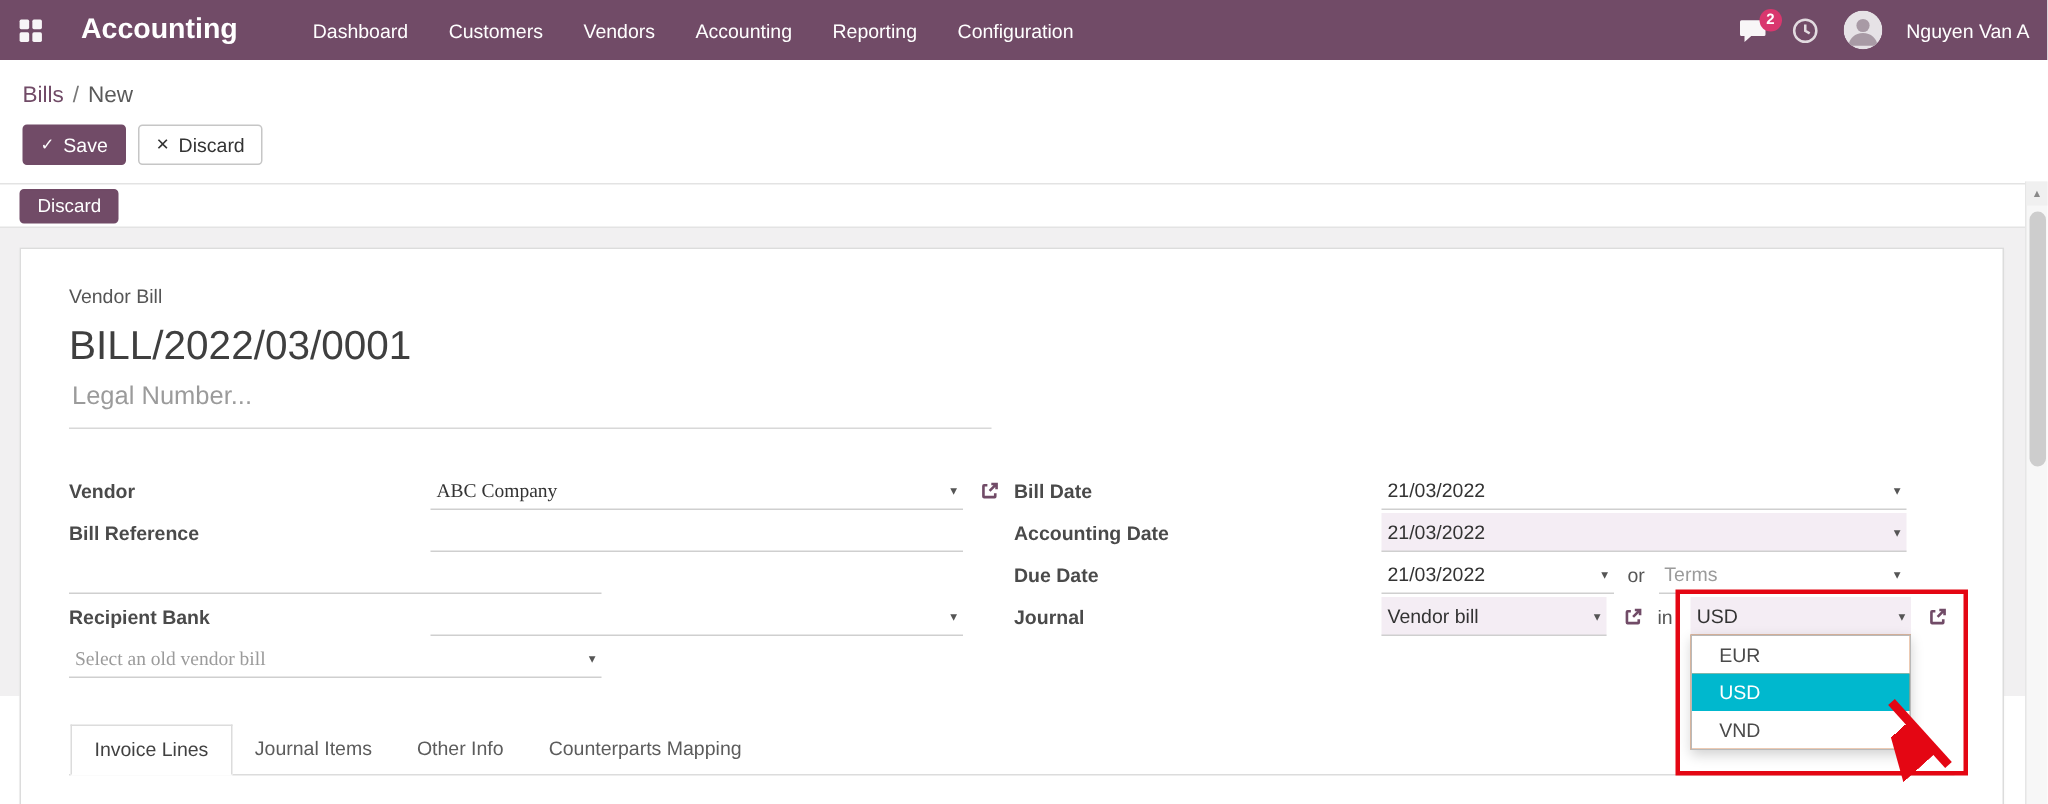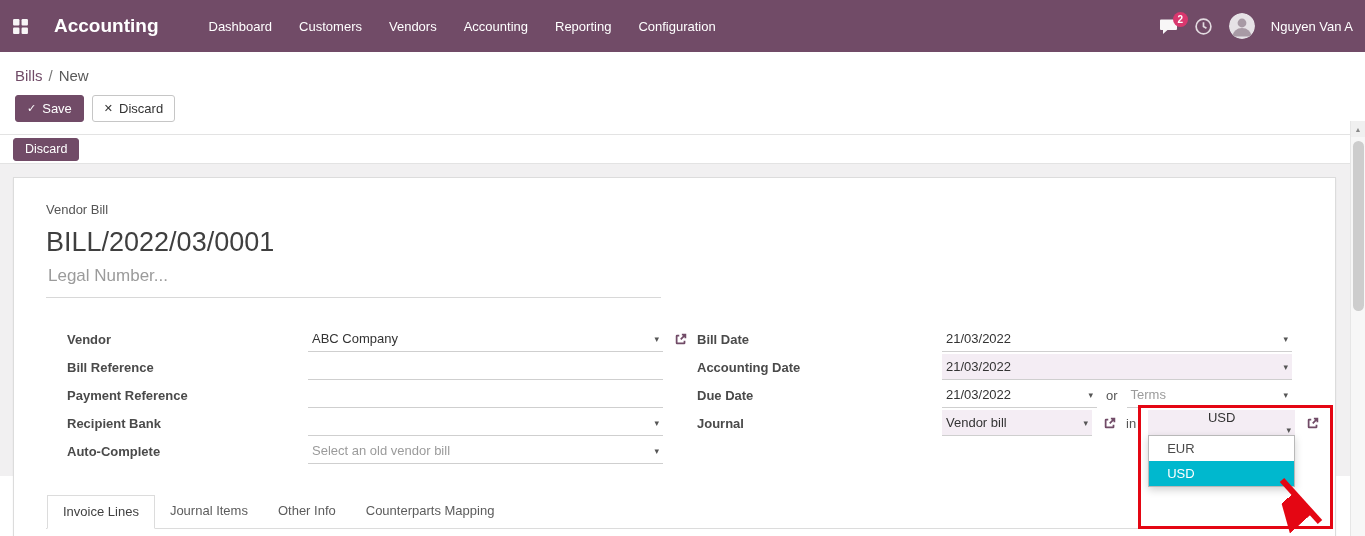--- a/index.html
+++ b/index.html
@@ -1,20 +1,20 @@
 <!DOCTYPE html>
 <html><head>
 <meta charset="utf-8">
 <style>
   * { box-sizing: border-box; margin: 0; padding: 0; }
   html,body { width:1365px; height:536px; overflow:hidden; background:#fff;
     font-family:"Liberation Sans", sans-serif; font-size:13px; color:#4c4c4c; }
 
   
-  .navbar { height:52px; background:#714B67; display:flex; align-items:center; color:#fff; }
+  .navbar { height:40px; background:#714B67; display:flex; align-items:center; color:#fff; }
   .apps-btn { width:40px; height:40px; display:flex; align-items:center; justify-content:center; cursor:pointer; }
   .brand { font-size:19px; font-weight:700; margin-left:14px; cursor:pointer; }
   .menu { display:flex; margin-left:50px; gap:27px; }
   .menu .mitem { font-size:13px; cursor:pointer; white-space:nowrap; }
   .systray { margin-left:auto; display:flex; align-items:center; gap:16px; padding-right:12px; }
   .tray-icon { position:relative; display:flex; align-items:center; cursor:pointer; }
   .badge { position:absolute; top:-6px; right:-10px; min-width:15px; height:15px; padding:0 3px;
     background:#d9376e; color:#fff; border-radius:8px; font-size:10px; line-height:15px; text-align:center; font-weight:700; }
   .avatar { width:26px; height:26px; border-radius:50%; overflow:hidden; cursor:pointer; flex:none; }
   .uname { font-size:13px; cursor:pointer; }
@@ -46,29 +46,29 @@
   .content { width:1350px; height:312px; background:#f1f0f1; padding:13px 14px 0 13px; }
   .sheet { background:#fff; border:1px solid #dcdcdc; box-shadow:0 1px 2px rgba(0,0,0,.05);
     height:520px; padding:24px 32px 0 32px; position:relative; }
   .doc-type { font-size:13px; color:#555; }
   .doc-number { font-size:27px; color:#3f3f3f; font-weight:400; margin-top:10px; }
   .legal { width:615px; border-bottom:1px solid #d8d8d8; padding:8px 2px 11px 2px;
     color:#a7a0a7; font-size:17px; cursor:text; }
 
   
   .fgrid { display:flex; gap:34px; margin-top:27px; }
-  .fgroup-left { width:596px;margin-left:21px; }
+  .fgroup-left { width:596px; }
   .fgroup-right { width:595px; }
   .frow { display:flex; align-items:center; min-height:28px; white-space:nowrap; }
   .flabel { font-size:13px; font-weight:600; color:#4a4a4a; flex:none; }
   .fgroup-left .flabel { width:241px; }
   .fgroup-right .flabel { width:245px; }
   .fcontrol { border-bottom:1px solid #cfcfcf; height:26px; display:flex; align-items:center;
     padding:0 4px; font-size:13px; color:#333; position:relative; flex:none; cursor:pointer; }
-  .w355 { width:355px; } .w350 { width:350px; } .w155 { width:155px; } .w150 { width:150px; } .w147 { width:147px; }
+  .w355 { width:355px;font-family:Liberation Serif, serif; } .w350 { width:350px; } .w155 { width:155px; } .w150 { width:150px; } .w147 { width:147px; }
   .grow { flex:1 1 auto; }
   .hl { background:#f4edf4; }
   .placeholder { color:#9b9b9b; }
   .caret { margin-left:auto; font-size:9px; color:#555; padding-left:6px; flex:none; }
   .extlink { margin-left:11px; display:flex; align-items:center; cursor:pointer; flex:none; }
   .jointext { margin:0 9px; color:#555; flex:none; }
 
   
   .dropdown { position:absolute; top:100%; left:0; width:147px; background:#f97316;
     border:1px solid #b9b9b9; box-shadow:0 3px 8px rgba(0,0,0,.18); z-index:30; cursor:pointer; }
@@ -184,34 +184,32 @@
               </svg>
           </span>
         </div>
         <div class="frow">
           <span class="flabel">Bill Reference</span>
           <div class="fcontrol w355">
             <span></span>
           </div>
         </div>
         <div class="frow">
-          <span class="flabel">Payment Reference</span>
           <div class="fcontrol w355">
             <span></span>
           </div>
         </div>
         <div class="frow">
           <span class="flabel">Recipient Bank</span>
           <div class="fcontrol w355">
             <span></span>
             <span class="caret">▾</span>
           </div>
         </div>
         <div class="frow">
-          <span class="flabel">Auto-Complete</span>
           <div class="fcontrol w355">
             <span class="placeholder">Select an old vendor bill</span>
             <span class="caret">▾</span>
           </div>
         </div>
       </div>
 
       <div class="fgroup-right">
         <div class="frow">
           <span class="flabel">Bill Date</span>
@@ -246,27 +244,28 @@
             <span class="caret">▾</span>
           </div>
           <span class="extlink">
             <svg width="14" height="14" viewBox="0 0 16 16">
                 <path fill="#714B67" d="M6 3H3.5A1.5 1.5 0 0 0 2 4.5v8A1.5 1.5 0 0 0 3.5 14h8a1.5 1.5 0 0 0 1.5-1.5V10h-2v2H4V5h2z"></path>
                 <path fill="#714B67" d="M9 2h5v5h-2V5.4L8.4 9 7 7.6 10.6 4H9z"></path>
               </svg>
           </span>
           <span class="jointext">in</span>
 
-          <div class="fcontrol w147 hl" style="margin-left:3px;flex-direction:column;">
+          <div class="fcontrol w147 hl" style="margin-left:3px;">
             <span>USD</span>
             <span class="caret">▾</span>
 
             <div class="dropdown">
               <div class="option">EUR</div>
               <div class="option selected">USD</div>
+              <div class="option">VND</div>
             </div>
 
             <div class="ann-rect"></div>
             <svg class="ann-arrow" width="80" height="75" viewBox="0 0 80 75">
               <defs>
                 <marker id="ah" markerWidth="4.6" markerHeight="4.6" refX="7.5" refY="5" orient="auto">
                   <path d="M0,0 L10,5 L0,10 z" fill="#e40613"></path>
                 </marker>
               </defs>
               <line x1="62" y1="62" x2="24" y2="20" stroke="#e40613" stroke-width="6" marker-end="url(#ah)"></line>

